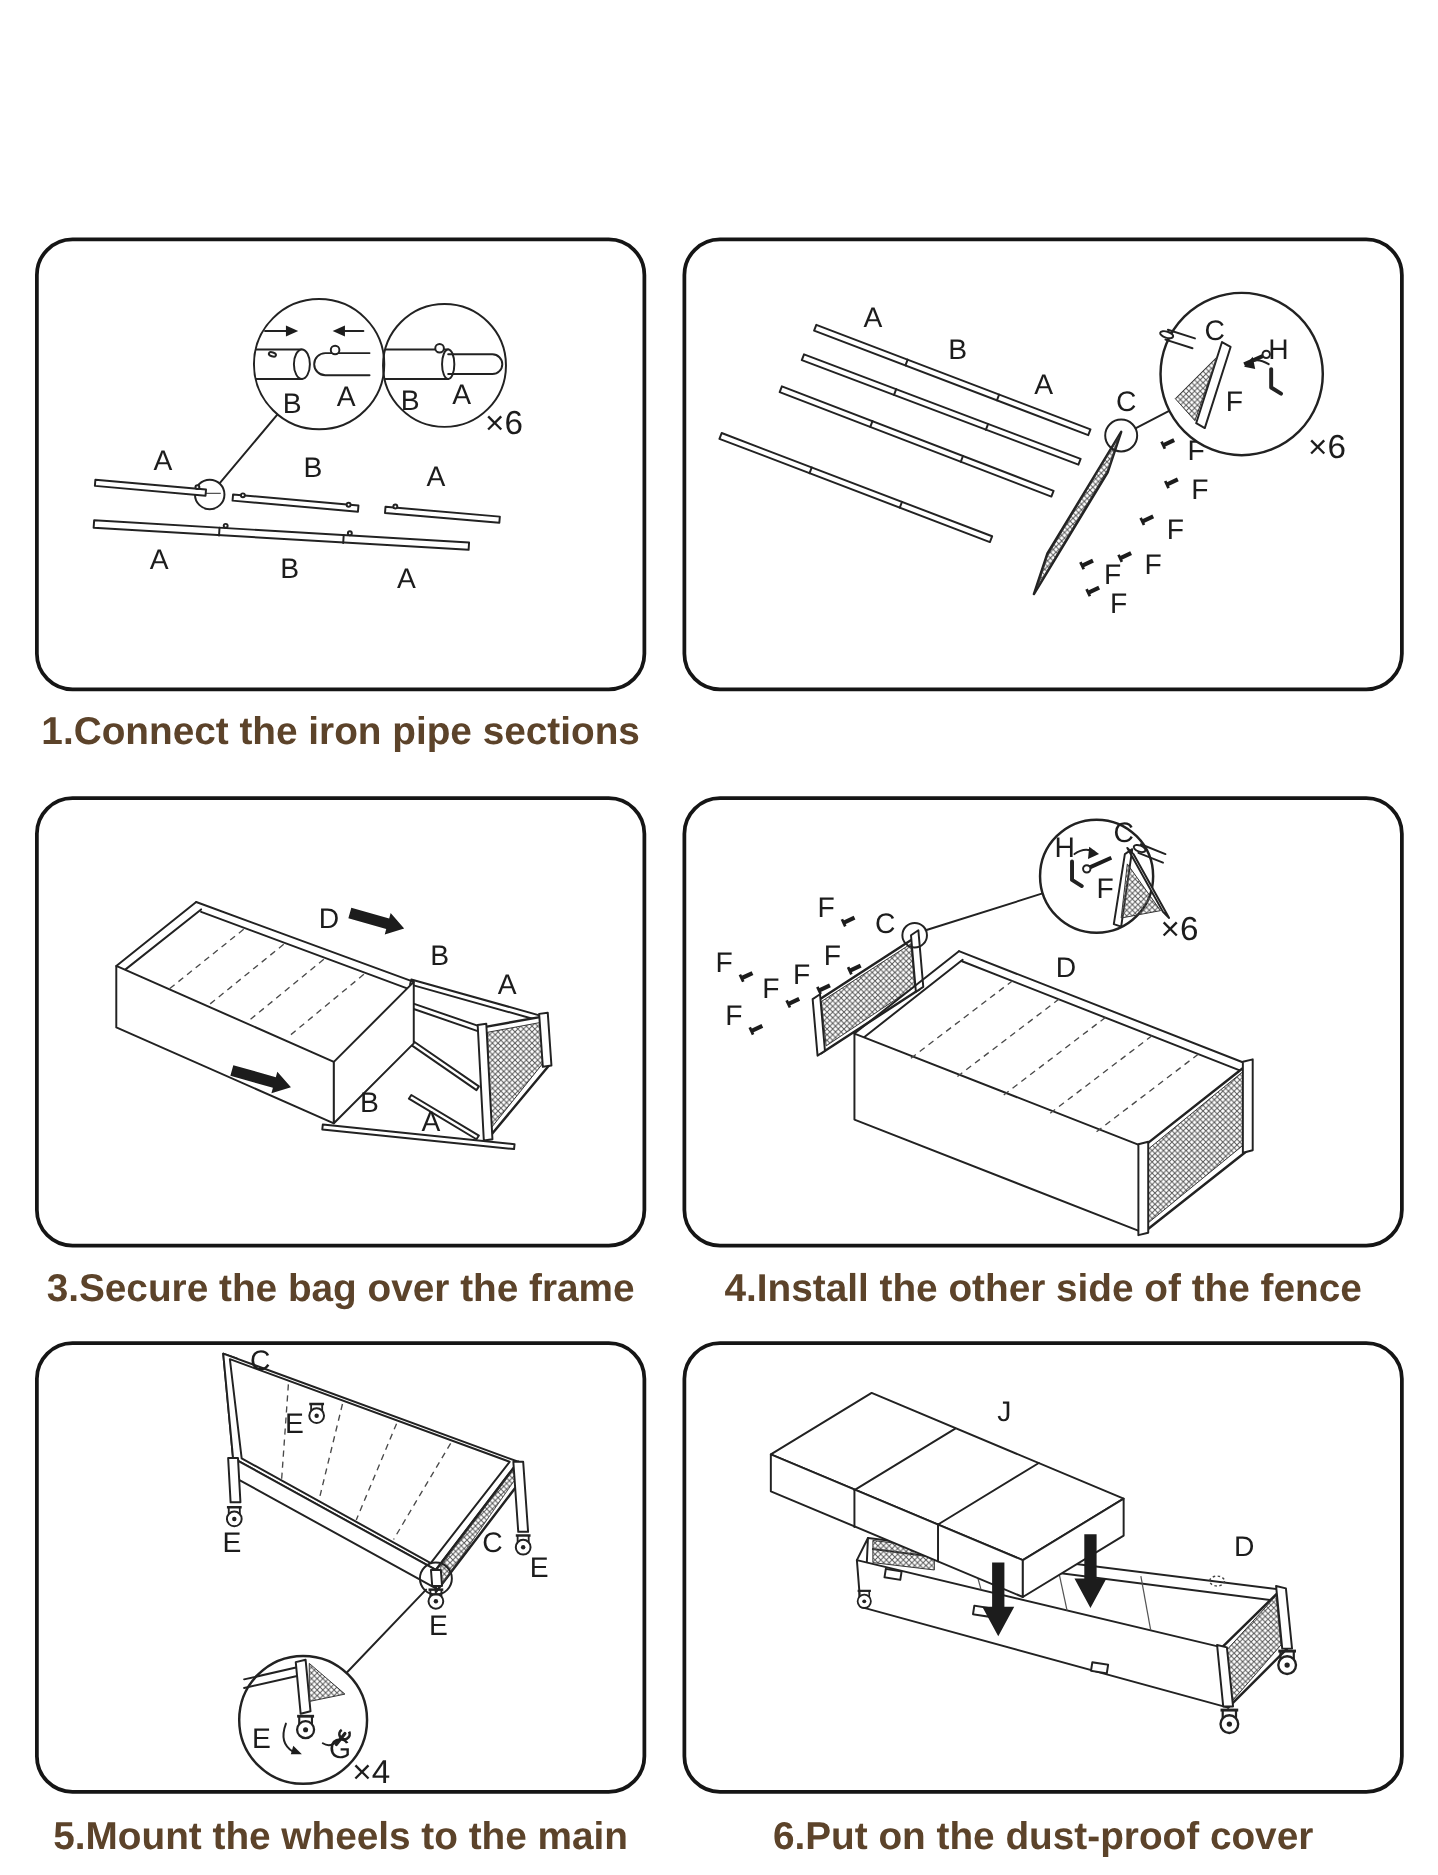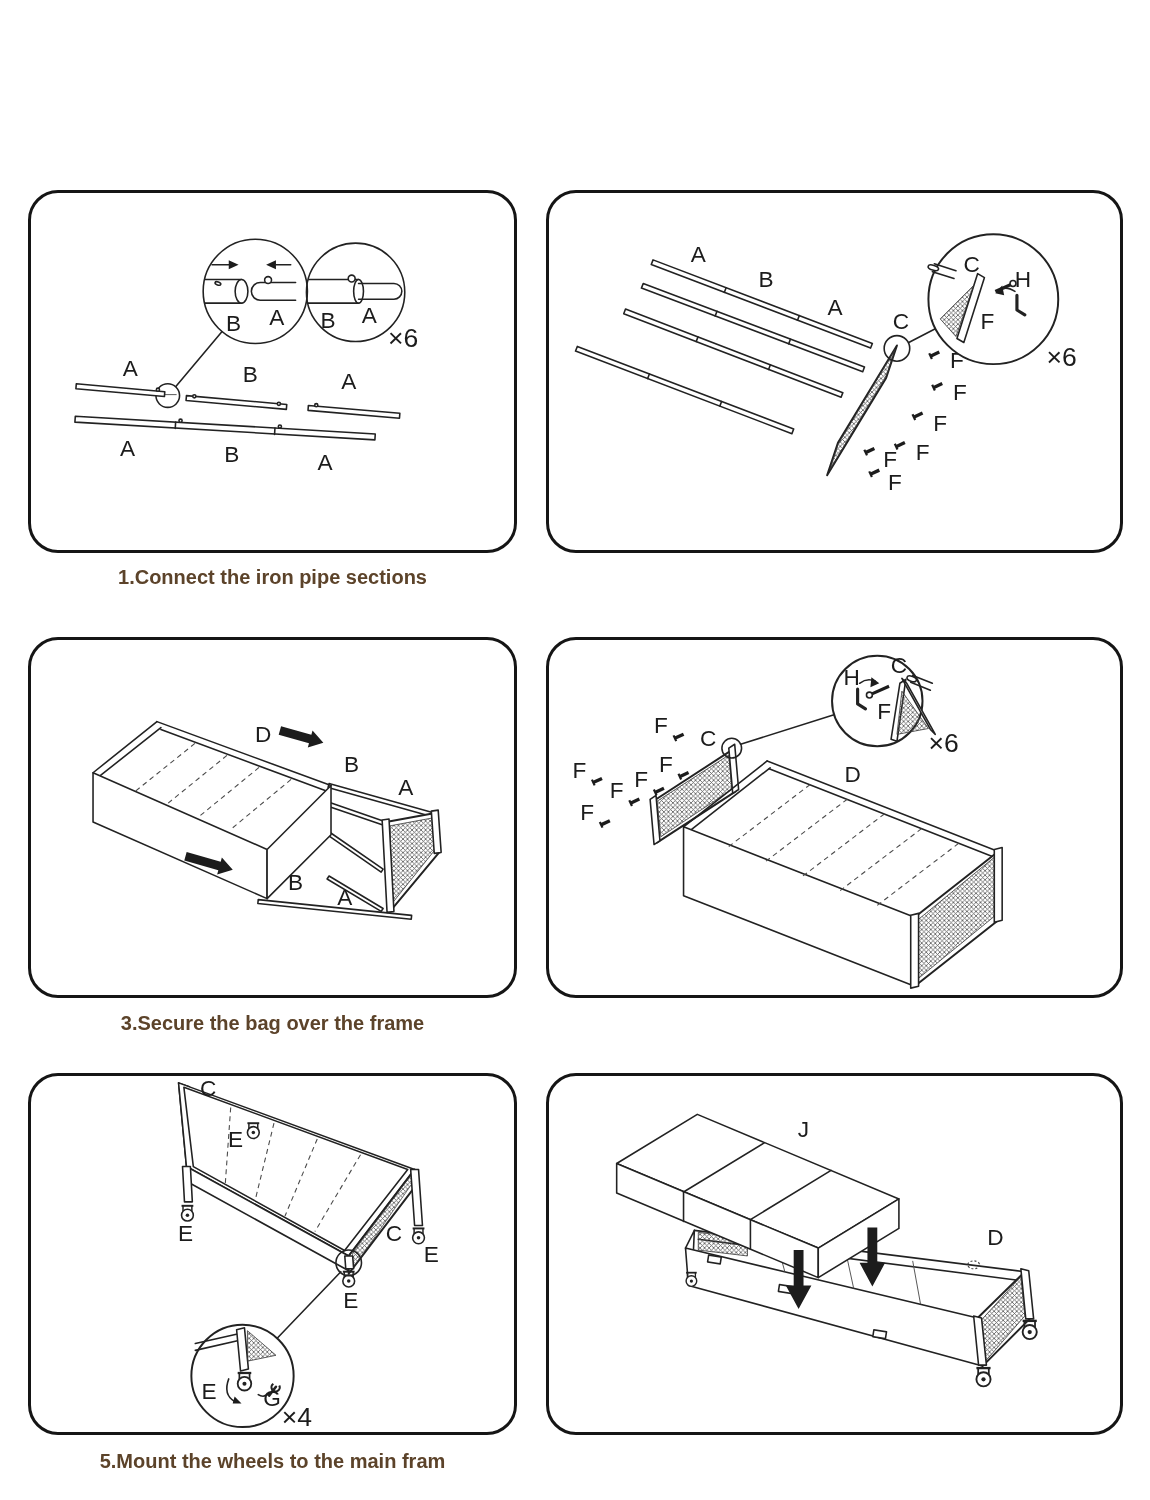--- a/index.html
+++ b/index.html
@@ -9,21 +9,21 @@
   .banner h1{margin:0;line-height:150px;text-align:center;color:#ffffff;
              font-size:82px;font-weight:bold;letter-spacing:0px;}
   .panel{position:absolute;background:#ffffff;border:3px solid #151515;border-radius:30px;box-sizing:border-box;}
   .panel svg{display:block;width:100%;height:100%;}
   .p1{left:28px;top:190px;width:489px;height:363px;}
   .p2{left:546px;top:190px;width:577px;height:363px;}
   .p3{left:28px;top:637px;width:489px;height:361px;}
   .p4{left:546px;top:637px;width:577px;height:361px;}
   .p5{left:28px;top:1073px;width:489px;height:362px;}
   .p6{left:546px;top:1073px;width:577px;height:362px;}
-  .caption{position:absolute;color:#5c432a;font-weight:bold;font-size:20px;line-height:1.5;}
+  .caption{position:absolute;color:#5c432a;font-weight:bold;font-size:31px;line-height:1.5;}
   .c1{left:28px;top:562px;width:489px;text-align:center;}
   .c2{left:582px;top:562px;width:520px;text-align:left;}
   .c3{left:28px;top:1008px;width:489px;text-align:center;}
   .c4{left:546px;top:1008px;width:577px;text-align:center;}
   .c5{left:28px;top:1446px;width:489px;text-align:center;}
   .c6{left:546px;top:1446px;width:577px;text-align:center;}
   
   .ln{stroke:#222;fill:none;stroke-width:1.6;stroke-linecap:round;stroke-linejoin:round;}
   .fw{fill:#fff;stroke:#222;stroke-width:1.6;stroke-linejoin:round;}
   .fwk{fill:#fff;stroke:#222;stroke-width:2;stroke-linejoin:round;}
@@ -399,15 +399,17 @@
       </g>
       <text class="lbl" x="257" y="62" text-anchor="middle">J</text>
 
       <polygon class="blk" points="247,177 257,177 257,213 265,213 252,237 239,213 247,213"></polygon>
       <polygon class="blk" points="322,154 332,154 332,190 340,190 327,214 314,190 322,190"></polygon>
     </svg>
   </div>
 
   <div class="caption c1">1.Connect the iron pipe sections</div>
   <div class="caption c3">3.Secure the bag over the frame</div>
+  <div class="caption c4">4.Install the other side of the fence</div>
   <div class="caption c5">5.Mount the wheels to the main fram</div>
+  <div class="caption c6">6.Put on the dust-proof cover</div>
 
 </div>
 
 </body></html>

